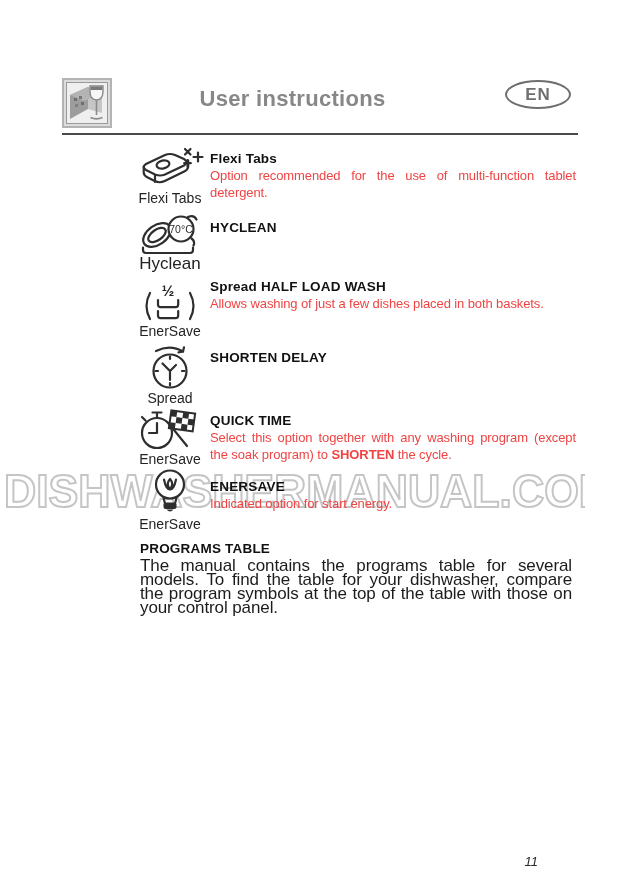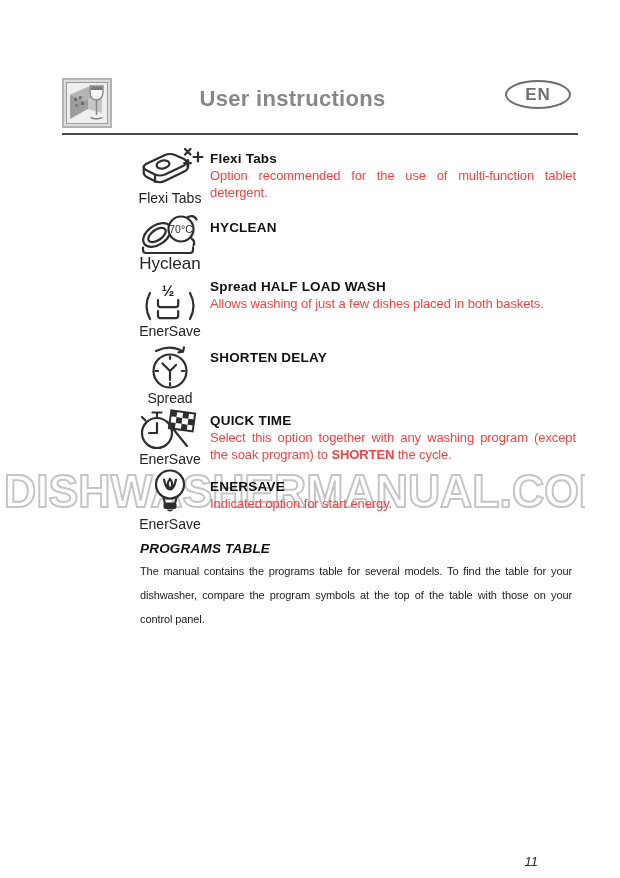--- a/index.html
+++ b/index.html
@@ -32,23 +32,23 @@
   .text-cell{position:absolute;left:210px;width:366px;z-index:1;}
   .text-cell h3{
     margin:0;font-size:13.5px;font-weight:bold;line-height:17px;color:#111;
     letter-spacing:.2px;
   }
   .text-cell p{
     margin:0;font-size:13px;line-height:17px;color:#ef4444;
     text-align:justify;letter-spacing:-0.1px;
   }
   .programs-head{position:absolute;left:140px;top:492px;width:432px;z-index:1;
-    font-size:13.5px;font-weight:bold;line-height:17px;color:#111;letter-spacing:.2px;margin:0;font-style:italic;}
+    font-size:13.5px;font-weight:bold;line-height:17px;color:#111;letter-spacing:.2px;margin:0;}
   .programs-body{position:absolute;left:140px;top:511px;width:432px;z-index:1;
-    font-size:11px;line-height:24px;color:#1c1c1c;text-align:justify;letter-spacing:-0.1px;margin:0;}
+    font-size:17px;line-height:14px;color:#1c1c1c;text-align:justify;letter-spacing:-0.1px;margin:0;}
   .page-number{position:absolute;right:47px;top:806px;font-size:13px;font-style:italic;color:#2a2a2a;text-align:right;}
   .ico{stroke:#2e2e2e;fill:none;stroke-width:2.2;stroke-linecap:round;stroke-linejoin:round;}
 </style>
 </head>
 <body>
 
 <div class="page">
 
   <svg class="logo" viewBox="0 0 50 50">
     <rect x="0" y="0" width="50" height="50" fill="#b3b3b3"></rect>

